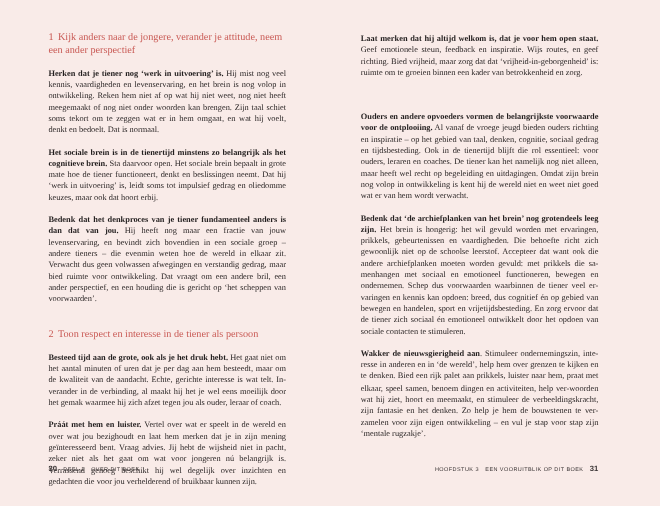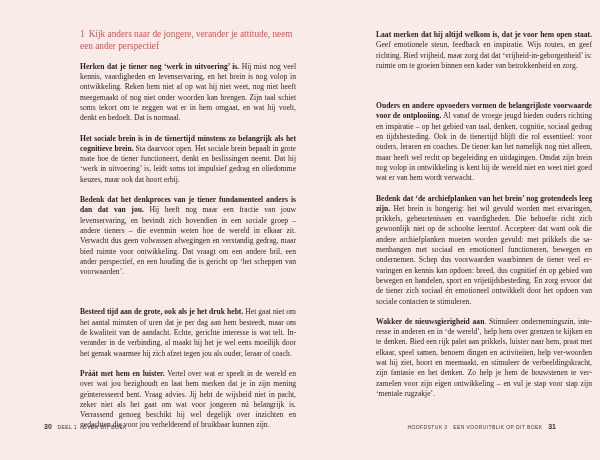--- a/index.html
+++ b/index.html
@@ -5,22 +5,22 @@
   html, body { margin:0; padding:0; }
   body {
     width:600px; height:460px; overflow:hidden;
     background:#f9ebe8;
     font-family:"Liberation Serif", "DejaVu Serif", serif;
     color:#2b2626;
     position:relative;
   }
   .page { position:absolute; top:0; height:460px; width:300px; }
   .page.left { left:0; }
-  .page.right { left:300px; }
-  .col { position:absolute; width:216px;margin-left:36px; }
+  .page.right { left:288px; }
+  .col { position:absolute; width:216px; }
   .left .col { left:44px; top:28px; }
   .right .col { left:40px; top:30px; }
   h2.sec {
     margin:0; font-weight:normal; color:#c95a55;
     font-size:9.3px; line-height:12.4px;
   }
   h2.sec .num { margin-right:4px; }
   p {
     margin:0; font-size:7.6px; line-height:10.3px;
     text-align:justify; hyphens:manual;
@@ -47,20 +47,21 @@
 <div class="page left">
   <div class="col">
     <h2 class="sec"><span class="num">1</span><span>Kijk anders naar de jongere, verander je attitude, neem een ander perspectief</span></h2>
     <div class="gap-s"></div>
     <p><b>Herken dat je tiener nog ‘werk in uitvoering’ is.</b><span> Hij mist nog veel kennis, vaardigheden en levenservaring, en het brein is nog volop in ontwikkeling. Reken hem niet af op wat hij niet weet, nog niet heeft meegemaakt of nog niet onder woorden kan brengen. Zijn taal schiet soms tekort om te zeggen wat er in hem omgaat, en wat hij voelt, denkt en bedoelt. Dat is normaal.</span></p>
     <div class="gap-m"></div>
     <p><b>Het sociale brein is in de tienertijd minstens zo belangrijk als het cognitieve brein.</b><span> Sta daarvoor open. Het sociale brein bepaalt in grote mate hoe de tiener functioneert, denkt en beslissingen neemt. Dat hij ‘werk in uitvoering’ is, leidt soms tot impulsief gedrag en oliedomme keuzes, maar ook dat hoort erbij.</span></p>
     <div class="gap-m"></div>
     <p><b>Bedenk dat het denkproces van je tiener fundamenteel anders is dan dat van jou.</b><span> Hij heeft nog maar een fractie van jouw levenservaring, en bevindt zich bovendien in een sociale groep – andere tieners – die evenmin weten hoe de wereld in elkaar zit. Verwacht dus geen volwas­sen afwegingen en verstandig gedrag, maar bied ruimte voor ontwik­keling. Dat vraagt om een andere bril, een ander perspectief, en een houding die is gericht op ‘het scheppen van voorwaarden’.</span></p>
     <div class="gap-l"></div>
+    <h2 class="sec"><span class="num">2</span><span>Toon respect en interesse in de tiener als persoon</span></h2>
     <div class="gap-s"></div>
     <p><b>Besteed tijd aan de grote, ook als je het druk hebt.</b><span> Het gaat niet om het aantal minuten of uren dat je per dag aan hem besteedt, maar om de kwaliteit van de aandacht. Echte, gerichte interesse is wat telt. In­verander in de verbinding, al maakt hij het je wel eens moeilijk door het gemak waarmee hij zich afzet tegen jou als ouder, leraar of coach.</span></p>
     <div class="gap-m"></div>
     <p><b>Práát met hem en luister.</b><span> Vertel over wat er speelt in de wereld en over wat jou bezighoudt en laat hem merken dat je in zijn mening geïnte­resseerd bent. Vraag advies. Jij hebt de wijsheid niet in pacht, zeker niet als het gaat om wat voor jongeren nú belangrijk is. Verrassend genoeg beschikt hij wel degelijk over inzichten en gedachten die voor jou verhelderend of bruikbaar kunnen zijn.</span></p>
   </div>
   <div class="footer">
     <span class="pn">30</span>
     <span>Deel 1</span>
     <span>Over dit boek</span>
   </div>

